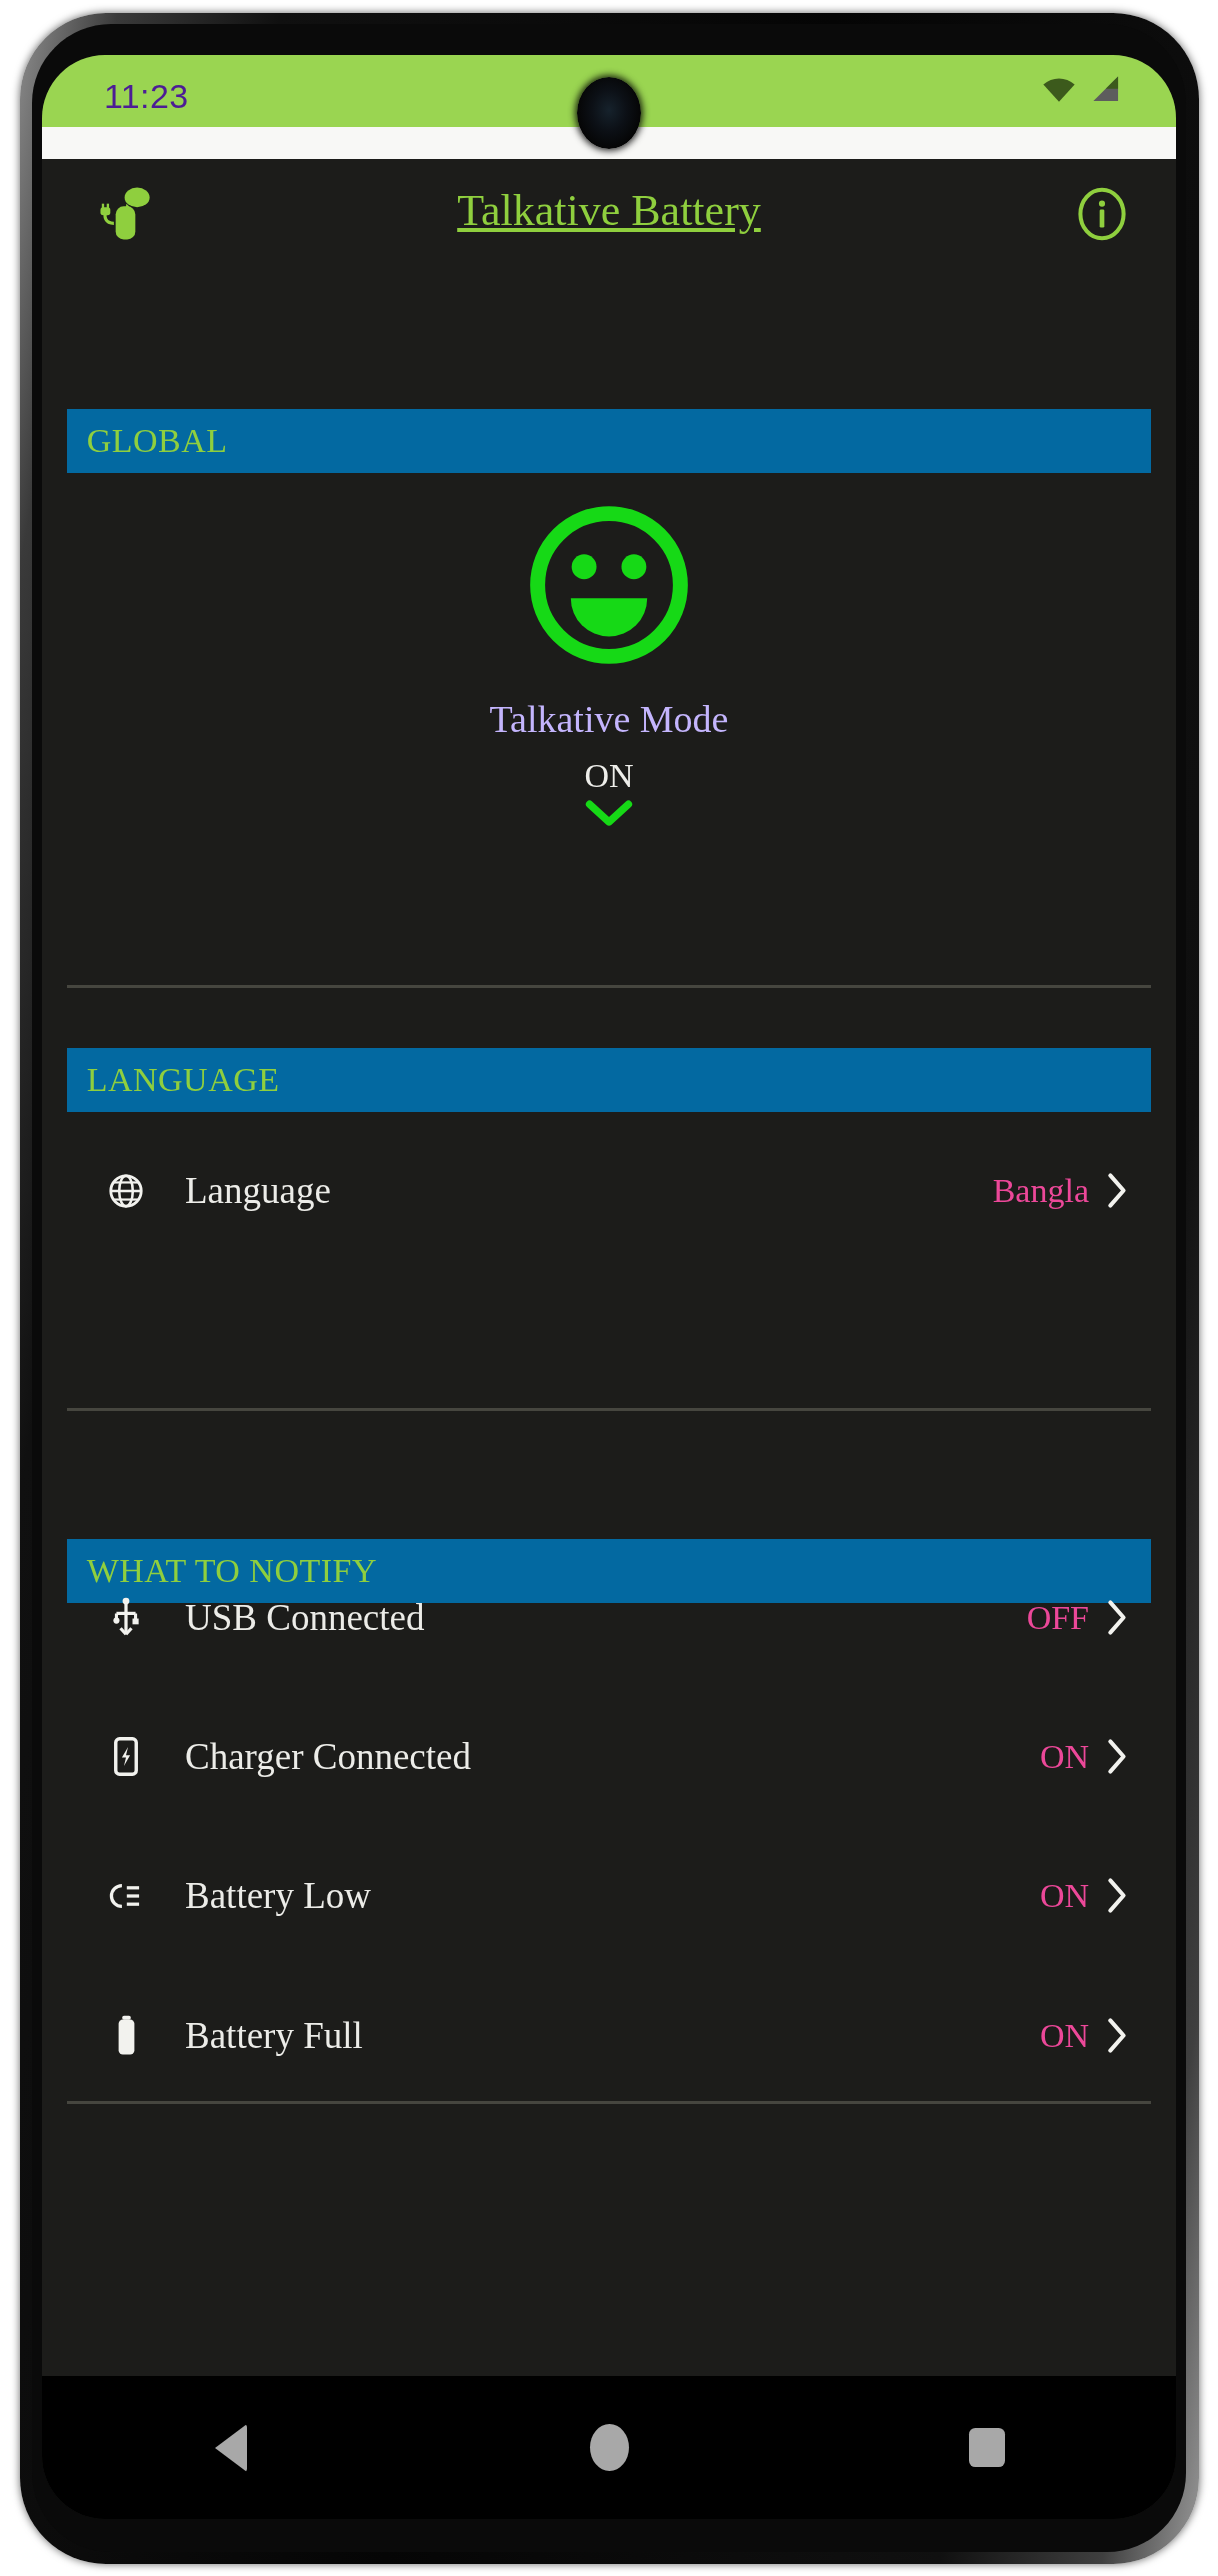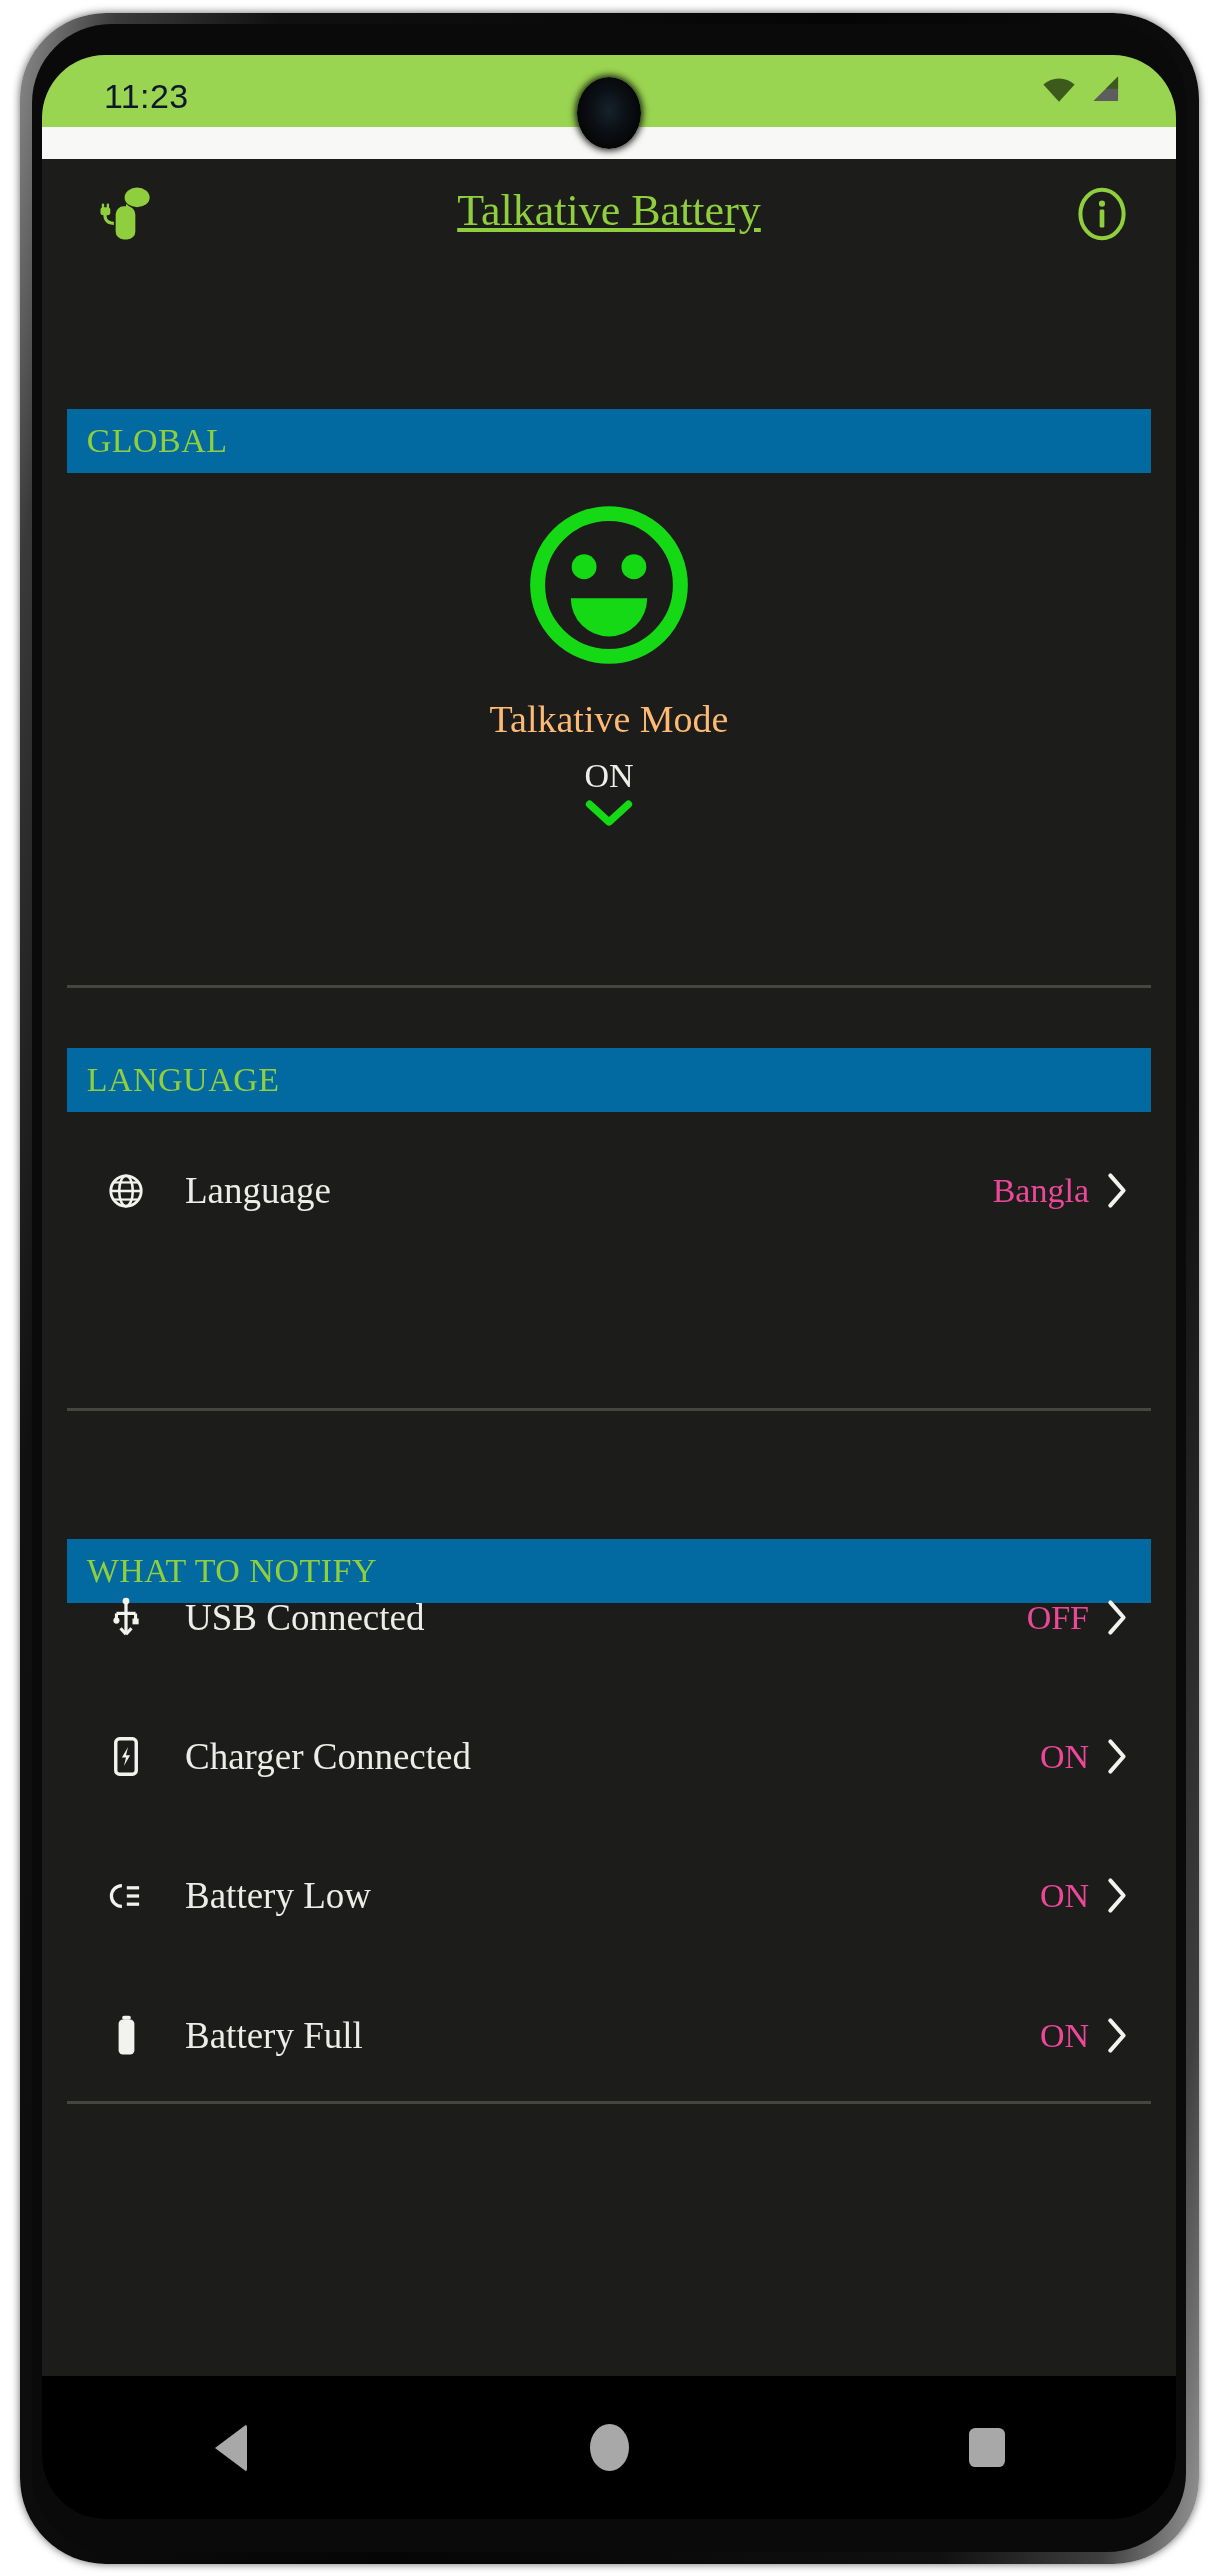--- a/index.html
+++ b/index.html
@@ -41,21 +41,21 @@
   }
 
   
   .statusbar {
     position: absolute; left: 0; top: 0;
     width: 100%; height: 72px;
     background: #9ad551;
   }
   .status-time {
     position: absolute; left: 62px; top: 21.5px;
-    font-size: 34px; color: #0f172a;
+    font-size: 34px; color: #4c1d95;
     font-family: "Liberation Sans", sans-serif;
     letter-spacing: 0.4px;
   }
   .status-icons {
     position: absolute; right: 55px; top: 19.7px;
     display: flex; align-items: center; gap: 12.5px;
   }
   .wifi-icon { display:block; }
   .signal-icon { display:block; }
   .camera-hole {
@@ -115,21 +115,21 @@
 
   
   .smiley-wrap {
     position: absolute;
     left: 0; width: 100%;
     text-align: center;
   }
   .smiley { display: inline-block; }
   .mode-label {
     font-size: 38px;
-    color: #fdba74;
+    color: #c4b5fd;
     margin-top: 25px;
   }
   .mode-state {
     font-size: 34px;
     color: #eeeeea;
     margin-top: 16px;
   }
   .mode-chevron { margin-top: 3.6px; }
 
   

